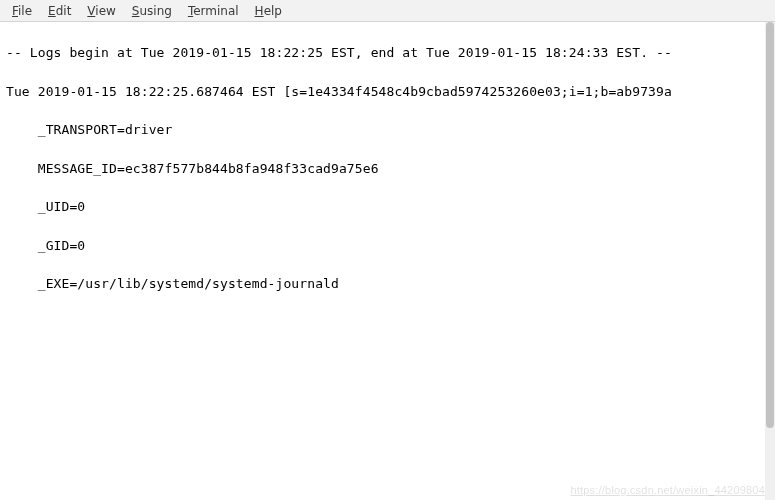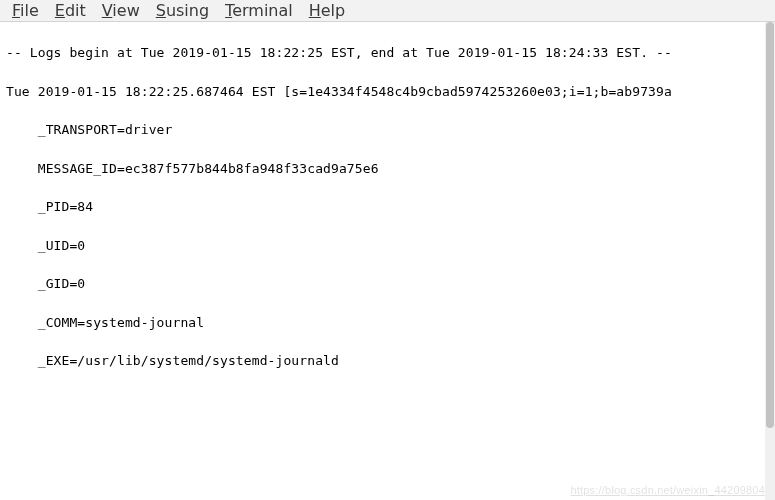--- a/index.html
+++ b/index.html
@@ -14,21 +14,21 @@
     position: relative;
   }
   .menubar {
     height: 22px;
     background: #f2f2f2;
     border-bottom: 1px solid #d4d4d4;
     display: flex;
     align-items: center;
     padding: 0 4px;
     font-family: "DejaVu Sans", "Liberation Sans", sans-serif;
-    font-size: 16px;
+    font-size: 12px;
     color: #3a3a3a;
   }
   .menubar .menu-item {
     padding: 2px 8px;
     cursor: pointer;
   }
   .menubar .menu-item u { text-decoration: underline; }
   .terminal {
     padding: 2px 4px 2px 6px;
     white-space: pre;
@@ -78,24 +78,22 @@
   <div class="menu-item"><u>S</u><span>using</span></div>
   <div class="menu-item"><u>T</u><span>erminal</span></div>
   <div class="menu-item"><u>H</u><span>elp</span></div>
 </div>
 
 <div class="terminal">
 <div class="line">-- Logs begin at Tue 2019-01-15 18:22:25 EST, end at Tue 2019-01-15 18:24:33 EST. --</div>
 <div class="line">Tue 2019-01-15 18:22:25.687464 EST [s=1e4334f4548c4b9cbad5974253260e03;i=1;b=ab9739a</div>
 <div class="line">    _TRANSPORT=driver</div>
 <div class="line">    MESSAGE_ID=ec387f577b844b8fa948f33cad9a75e6</div>
-<div class="line">    _PID=84</div>
 <div class="line">    _UID=0</div>
 <div class="line">    _GID=0</div>
-<div class="line">    _COMM=systemd-journal</div>
 <div class="line">    _EXE=/usr/lib/systemd/systemd-journald</div>
 
 
 
 
 
 
 
 
 

